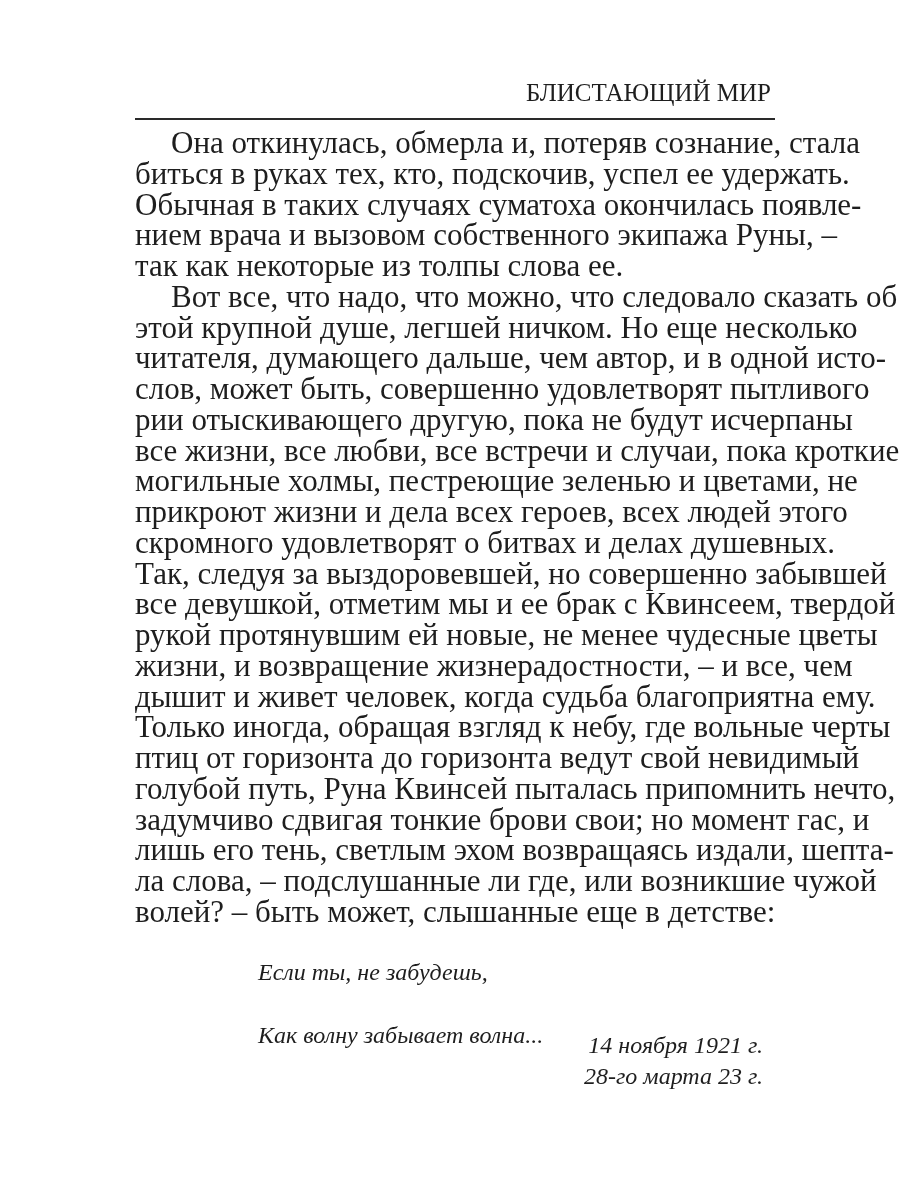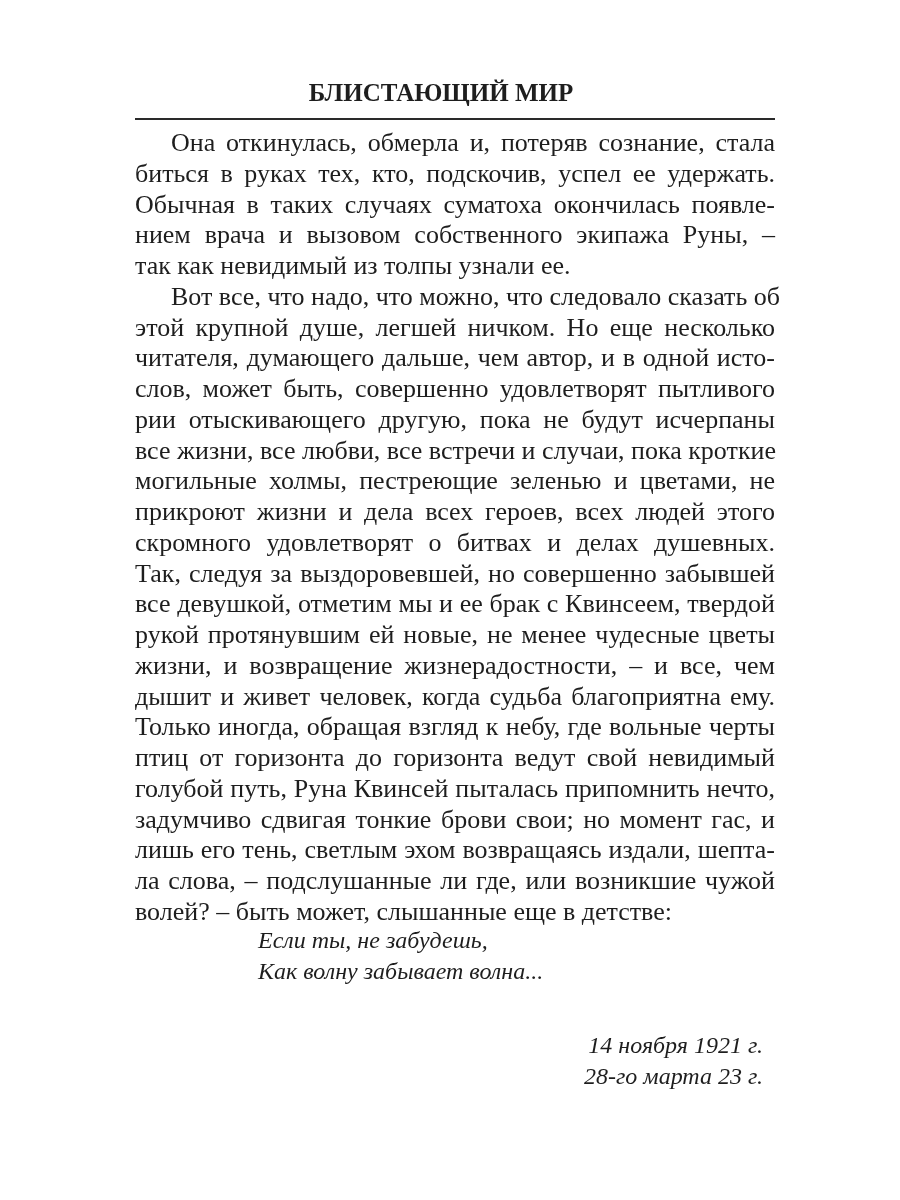--- a/index.html
+++ b/index.html
@@ -1,45 +1,45 @@
 <!DOCTYPE html>
 <html><head>
 <meta charset="utf-8">
 <style>
   html, body { margin: 0; padding: 0; background: #ffffff; }
   body { width: 900px; height: 1200px; position: relative; overflow: hidden;
          font-family: "Liberation Serif", "DejaVu Serif", serif; color: #1e1e1e; }
-  .running-head { position: absolute; left: 121px; top: 78px; width: 640px;
-                  text-align: center; font-size: 25px; letter-spacing: 0px; line-height: 30px; font-weight: bold; }
+  .running-head { position: absolute; left: 131px; top: 78px; width: 640px;
+                  text-align: right; font-size: 25px; letter-spacing: 0px; line-height: 30px; }
   .rule { position: absolute; left: 135px; top: 118px; width: 640px; height: 2px; background: #2a2a2a; }
   .body-text { position: absolute; left: 135px; top: 128px; width: 640px; }
-  .para { margin: 0; font-size: 26px; line-height: 30.75px; text-align: justify; text-indent: 36px;
+  .para { margin: 0; font-size: 31px; line-height: 30.75px; text-align: justify; text-indent: 36px;
           hyphens: manual; }
   .line { display: block; text-align: justify; text-align-last: justify; white-space: nowrap; }
   .line.last { text-align-last: left; }
   .line.indent { padding-left: 36px; }
   .para .line { text-indent: 0; }
   .verse { position: absolute; left: 258px; top: 925px; font-style: italic; font-size: 24px; line-height: 31px; }
-  .verse-line { display: block; }
+  .verse-line { display: block; margin-top: 32px; }
   .dates { position: absolute; right: 137px; top: 998px; text-align: right; font-style: italic; font-size: 24px; line-height: 31px; margin-top: 32px; }
   .date-line { display: block; }
 </style>
 </head>
 <body>
 
 <div class="running-head">БЛИСТАЮЩИЙ МИР</div>
 <div class="rule"></div>
 
 <div class="body-text">
   <div class="para">
     <span class="line indent">Она откинулась, обмерла и, потеряв сознание, стала</span>
     <span class="line">биться в руках тех, кто, подскочив, успел ее удержать.</span>
     <span class="line">Обычная в таких случаях суматоха окончилась появле-</span>
     <span class="line">нием врача и вызовом собственного экипажа Руны, –</span>
-    <span class="line last">так как невидимый из толпы узнали ее.</span>
+    <span class="line last">так как некоторые из толпы слова ее.</span>
   </div>
   <div class="para">
     <span class="line indent">Вот все, что надо, что можно, что следовало сказать об</span>
     <span class="line">этой крупной душе, легшей ничком. Но еще несколько</span>
     <span class="line">читателя, думающего дальше, чем автор, и в одной исто-</span>
     <span class="line">слов, может быть, совершенно удовлетворят пытливого</span>
     <span class="line">рии отыскивающего другую, пока не будут исчерпаны</span>
     <span class="line">все жизни, все любви, все встречи и случаи, пока кроткие</span>
     <span class="line">могильные холмы, пестреющие зеленью и цветами, не</span>
     <span class="line">прикроют жизни и дела всех героев, всех людей этого</span>

